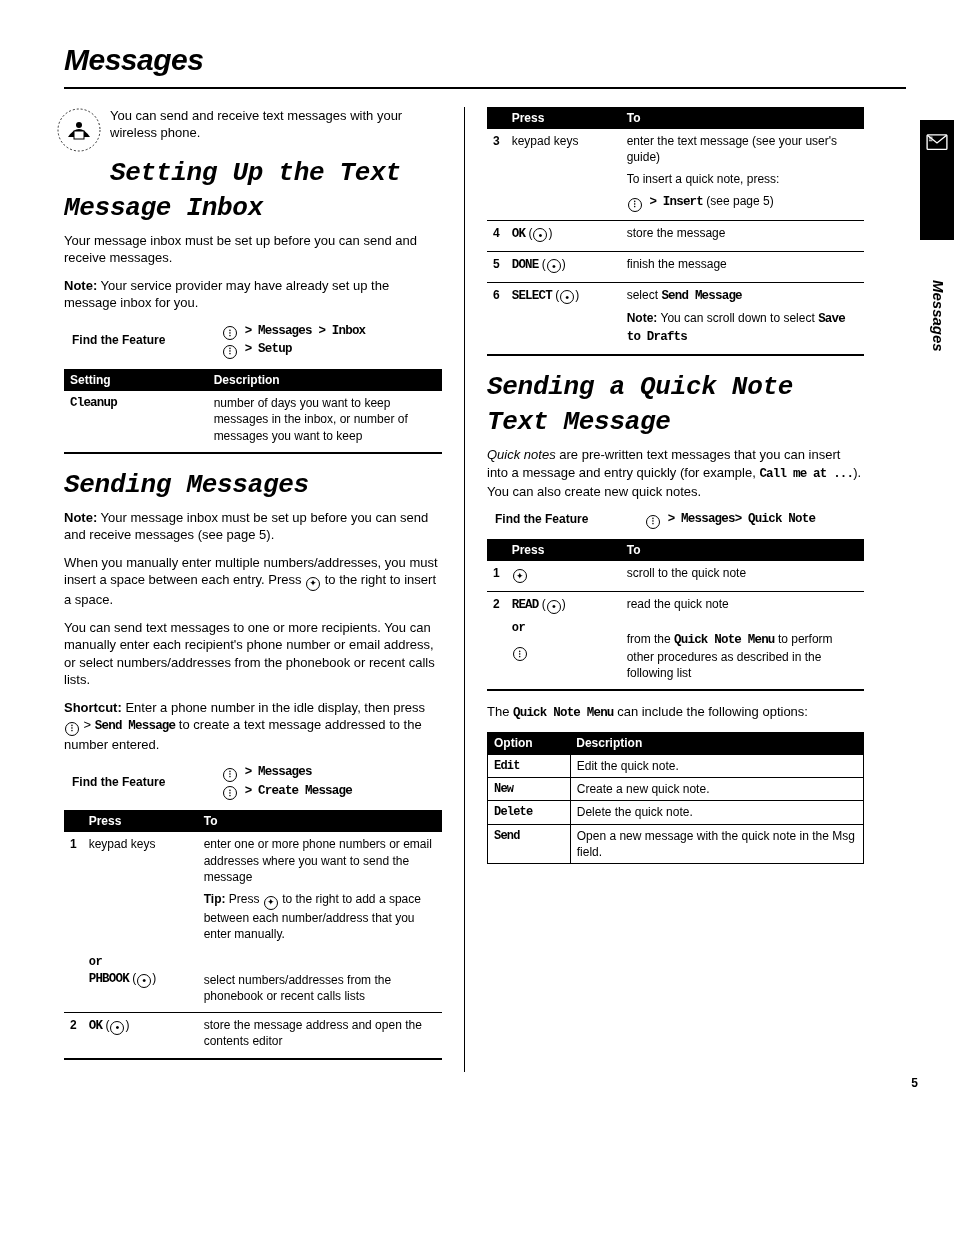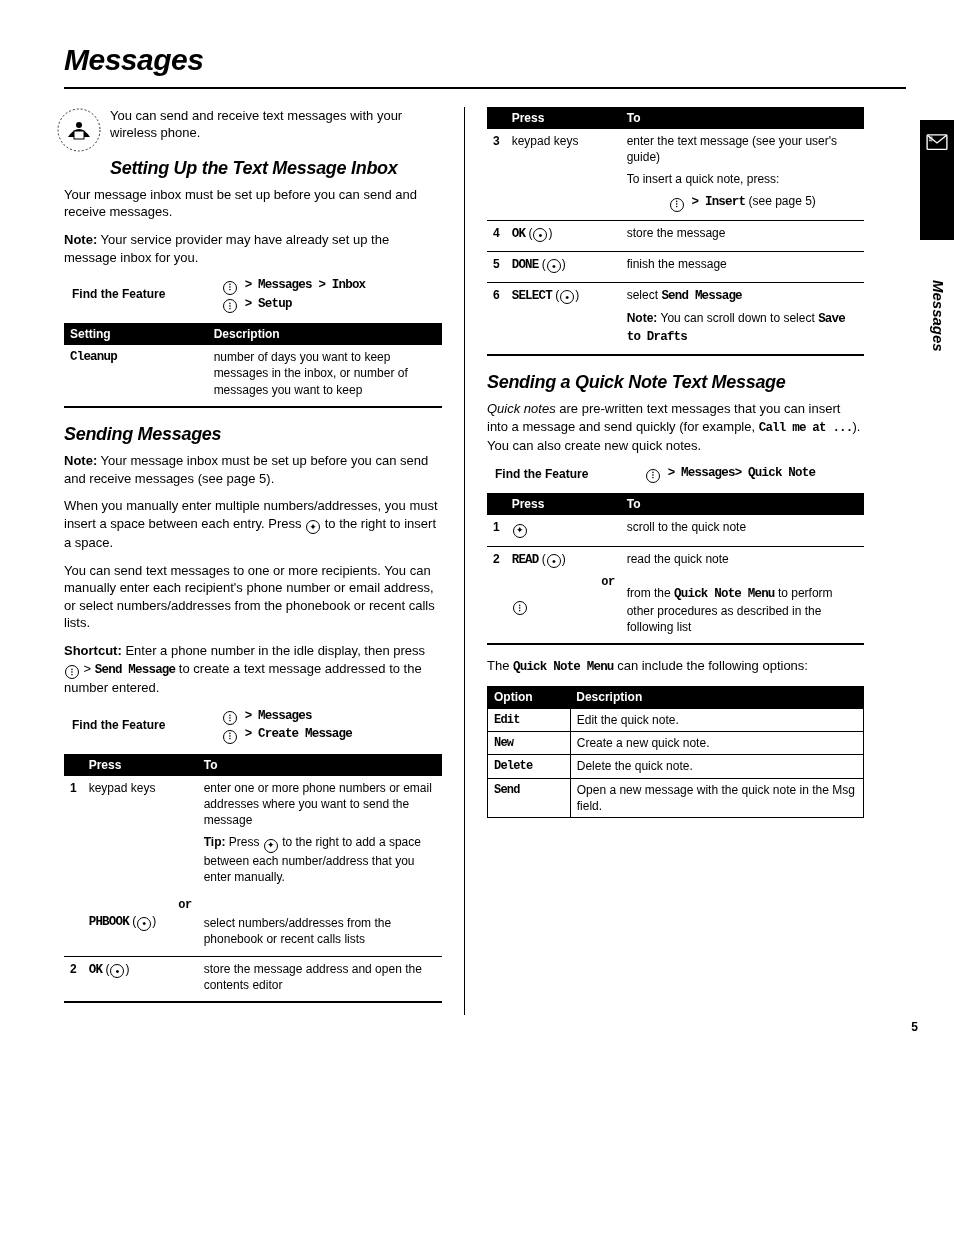--- a/index.html
+++ b/index.html
@@ -55,24 +55,24 @@
   .columns {
     display: flex;
     gap: 0;
   }
   .col {
     width: 400px;
   }
   .col.left { padding-right: 22px; }
   .col.right { padding-left: 22px; border-left: 1px solid #000; }
   h2.section {
-    font-family: Liberation Sans, sans-serif;
+    font-family: Liberation Mono, monospace;
     font-weight: 900;
     font-style: italic;
-    font-size: 18px;
+    font-size: 26px;
     margin: 14px 0 6px 0;
     letter-spacing: -0.3px;
   }
   p { margin: 6px 0 10px 0; font-size: 13px; }
   .intro { margin-top: 0; }
   .feature-icon {
     float: left;
     margin: 0 8px 0 -8px;
   }
   .find-feature {
@@ -128,21 +128,21 @@
     padding: 4px 6px 8px 6px;
     vertical-align: top;
     border-top: 1px solid #000;
   }
   table.black tbody tr.first td { border-top: none; }
   table.options tbody td { border-top: 1px solid #000; border-left: 1px solid #000; border-right: 1px solid #000; padding: 3px 6px; }
   table.options { border: 1px solid #000; border-top: none; }
   table.options tbody td:first-child { font-family: "Courier New", monospace; letter-spacing: -0.8px; font-weight: bold; }
   .num-col { width: 18px; text-align: right; font-weight: bold; }
   .press-col { width: 115px; }
-  .or-word { text-align: right; font-weight: bold; font-family: "Courier New", monospace; letter-spacing: -0.5px; }
+  .or-word { text-align: left; font-weight: bold; font-family: "Courier New", monospace; letter-spacing: -0.5px; }
   .tip-block { padding-top: 6px; }
   .page-num {
     position: absolute;
     bottom: 20px;
     right: 36px;
     font-weight: bold;
     font-size: 12px;
   }
 </style>
 </head>
@@ -257,21 +257,21 @@
           <th>To</th>
         </tr>
           </thead>
         <tbody>
           <tr class="first">
             <td class="num-col">3</td>
             <td>keypad keys</td>
             <td>
               <span>enter the text message (see your user's guide)</span>
               <div class="tip-block">To insert a quick note, press:</div>
-              <div class="tip-block" style="text-align:center"><span class="keyicon menu"></span><span class="mono"> &gt; Insert</span><span> (see page 5)</span></div>
+              <div class="tip-block" style=""><span class="keyicon menu"></span><span class="mono"> &gt; Insert</span><span> (see page 5)</span></div>
             </td>
           </tr>
           <tr>
             <td class="num-col">4</td>
             <td><span class="mono">OK</span><span> (</span><span class="keyicon center"></span><span>)</span></td>
             <td>store the message</td>
           </tr>
           <tr>
             <td class="num-col">5</td>
             <td><span class="mono">DONE</span><span> (</span><span class="keyicon center"></span><span>)</span></td>
@@ -282,21 +282,21 @@
             <td><span class="mono">SELECT</span><span> (</span><span class="keyicon center"></span><span>)</span></td>
             <td>
               <span>select </span><span class="mono">Send Message</span>
               <div class="tip-block"><b>Note:</b><span> You can scroll down to select </span><span class="mono">Save to Drafts</span></div>
             </td>
           </tr>
         </tbody>
       </table>
 
       <h2 class="section">Sending a Quick Note Text Message</h2>
-      <p><i>Quick notes</i><span> are pre-written text messages that you can insert into a message and send quickly (for example, </span><span class="mono">Call me at ...</span><span>). You can also create new quick notes.</span></p>
+      <p><i>Quick notes</i><span> are pre-written text messages that you can insert into a message and entry quickly (for example, </span><span class="mono">Call me at ...</span><span>). You can also create new quick notes.</span></p>
 
       <div class="find-feature">
         <span class="label">Find the Feature</span>
         <span class="path"><span class="keyicon menu"></span><span class="mono"> &gt; Messages</span><span class="mono">&gt; Quick Note</span></span>
       </div>
 
       <table class="black">
         <thead>
             <tr>
           <th class="num-col"></th>

